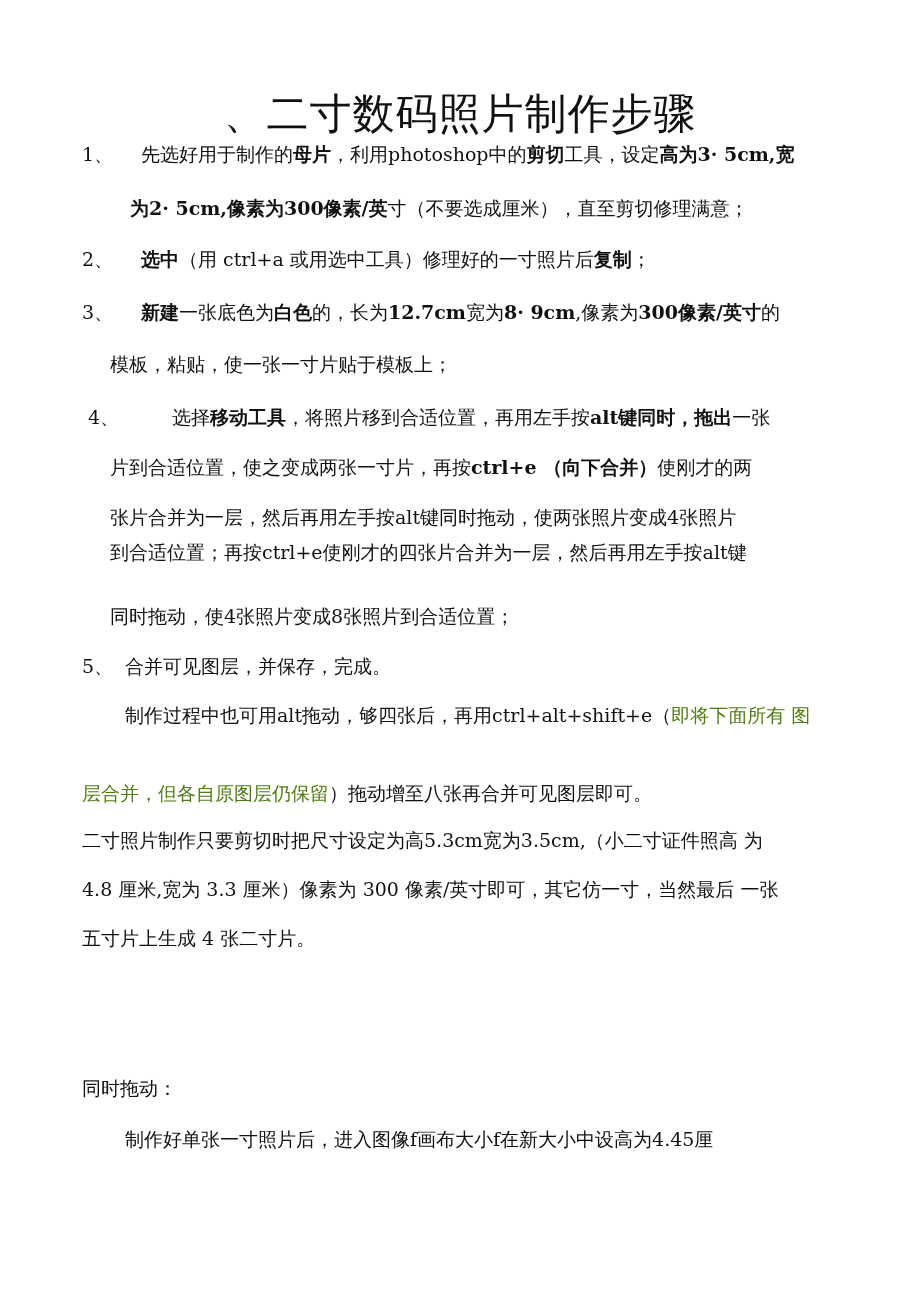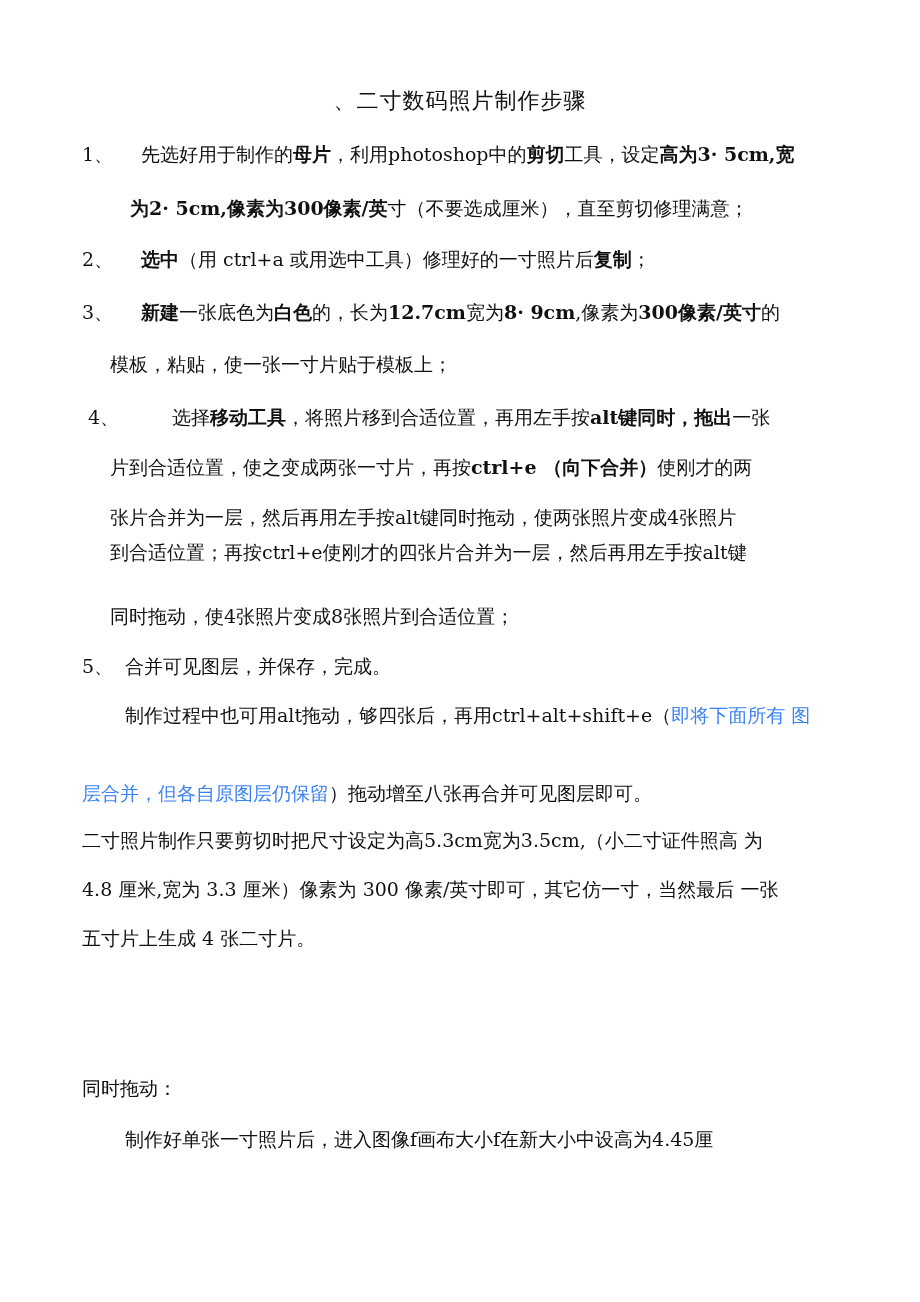--- a/index.html
+++ b/index.html
@@ -7,26 +7,26 @@
     width: 920px; height: 1302px; position: relative; overflow: hidden;
     font-family: "DejaVu Serif", "Liberation Serif", serif;
     color: #111111;
   }
   .line {
     position: absolute; white-space: nowrap;
     font-size: 19px; line-height: 26px;
   }
   .title {
     position: absolute; top: 64px; left: 0; width: 920px; text-align: center;
-    font-size: 22px; line-height: 44px; font-weight: normal;
+    font-size: 42px; line-height: 44px; font-weight: normal;
     font-family: "DejaVu Sans", "Liberation Sans", sans-serif;
     letter-spacing: 1px;
   }
   .b { font-weight: bold; }
-  .blue { color: #3b82f6; }
+  .blue { color: #4d7c0f; }
 </style>
 </head>
 <body>
 
 <div>
   <h1 class="title">、二寸数码照片制作步骤</h1>
 
   <div class="line" style="top:141px;left:82px;">1、</div>
   <div class="line" style="top:141px;left:141px;">
     <span>先选好用于制作的</span><span class="b">母片</span><span>，利用photoshop中的</span><span class="b">剪切</span><span>工具，设定</span><span class="b">高为3· 5cm,宽</span>

